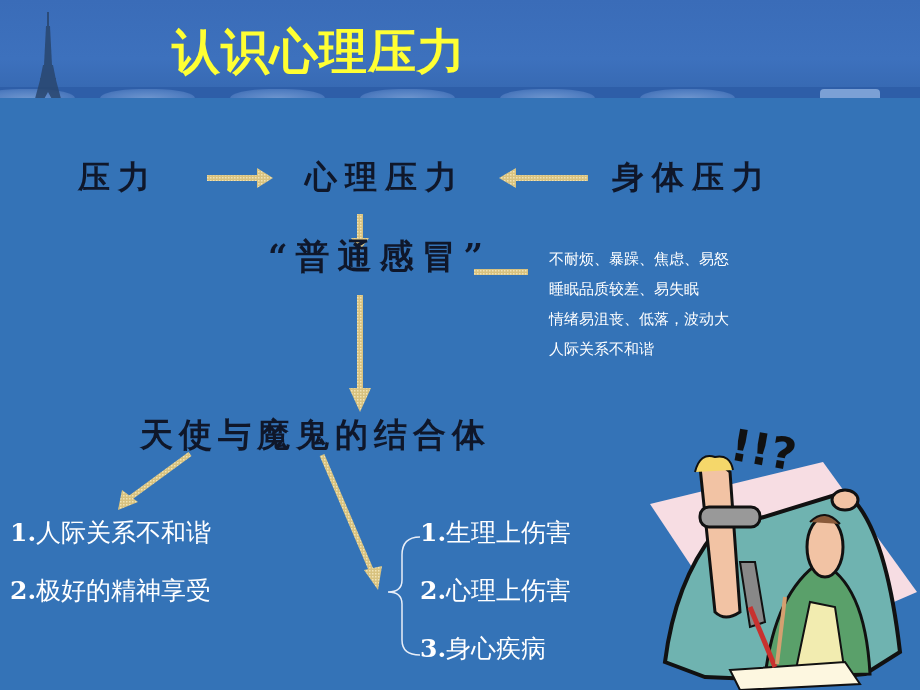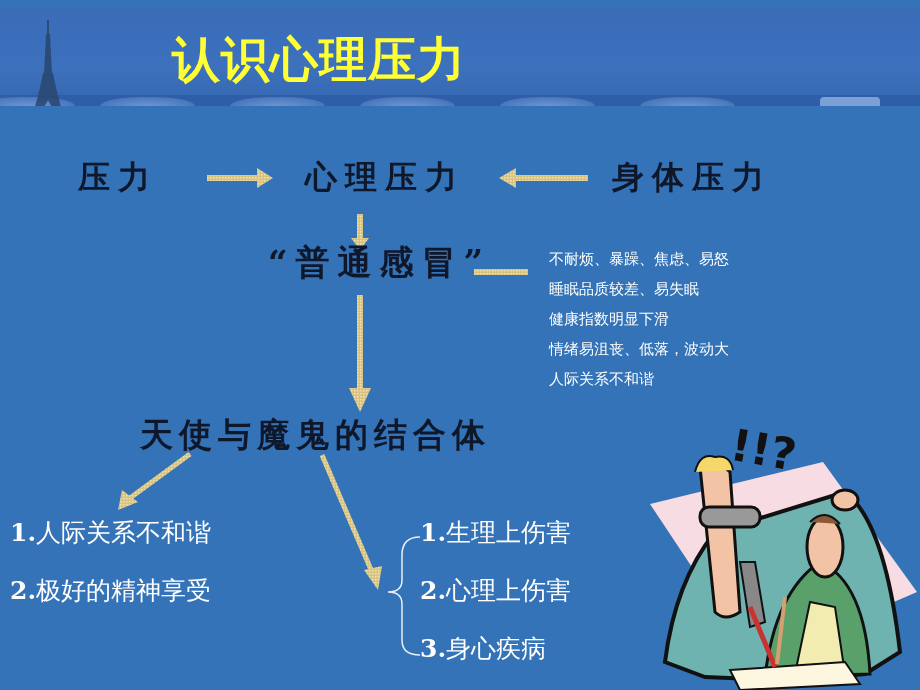--- a/index.html
+++ b/index.html
@@ -3,21 +3,21 @@
 <meta charset="utf-8">
 <style>
   * { margin: 0; padding: 0; box-sizing: border-box; }
   html, body { width: 920px; height: 690px; overflow: hidden; }
   body {
     background: #3473b7;
     position: relative;
     font-family: "DejaVu Sans", sans-serif;
   }
   .header {
-    position: absolute; left: 0; top: 8px; width: 920px; height: 98px;
+    position: absolute; left: 0; top: 0; width: 920px; height: 98px;
     background: linear-gradient(180deg, #3a6cb8 0%, #3d71bd 60%, #3567b0 100%);
     overflow: hidden;
     padding-left: 24px;
   }
   .header-strip {
     position: absolute; left: 0; top: 87px; width: 920px; height: 23px;
     background: #2e5ea8;
   }
   .header-strip .key {
     position: absolute; top: 2px; height: 19px; width: 95px;
@@ -116,27 +116,26 @@
     <line x1="322" y1="455" x2="372" y2="572" stroke="url(#dots)" stroke-width="5"></line>
     <polygon points="378,590 364,570 382,566" fill="url(#dots)"></polygon>
   </g>
 
   <path d="M420,537 Q402,537 402,555 L402,580 Q402,592 388,592 Q402,592 402,604 L402,640 Q402,655 420,655" fill="none" stroke="#e8eef8" stroke-width="1.5"></path>
 </svg>
 
 <div class="calligraphy" style="left:78px; top:156px;">压力</div>
 <div class="calligraphy" style="left:305px; top:156px;">心理压力</div>
 <div class="calligraphy" style="left:612px; top:156px;">身体压力</div>
-<div class="calligraphy" style="left:268px; top:240px; font-size:34px;">“普通感冒”</div>
+<div class="calligraphy" style="left:268px; top:234px; font-size:34px;">“普通感冒”</div>
 <div class="calligraphy" style="left:140px; top:413px; font-size:33px; letter-spacing:6px;">天使与魔鬼的结合体</div>
 
 <div class="symptoms">
   <div>不耐烦、暴躁、焦虑、易怒</div>
   <div>睡眠品质较差、易失眠</div>
-  <div>健康指数明显下滑</div>
   <div>情绪易沮丧、低落，波动大</div>
   <div>人际关系不和谐</div>
 </div>
 
 <div class="list" style="left:10px; top:516px;">
   <span class="num">1.</span><span>人际关系不和谐</span>
 </div>
 <div class="list" style="left:10px; top:574px;">
   <span class="num">2.</span><span>极好的精神享受</span>
 </div>

